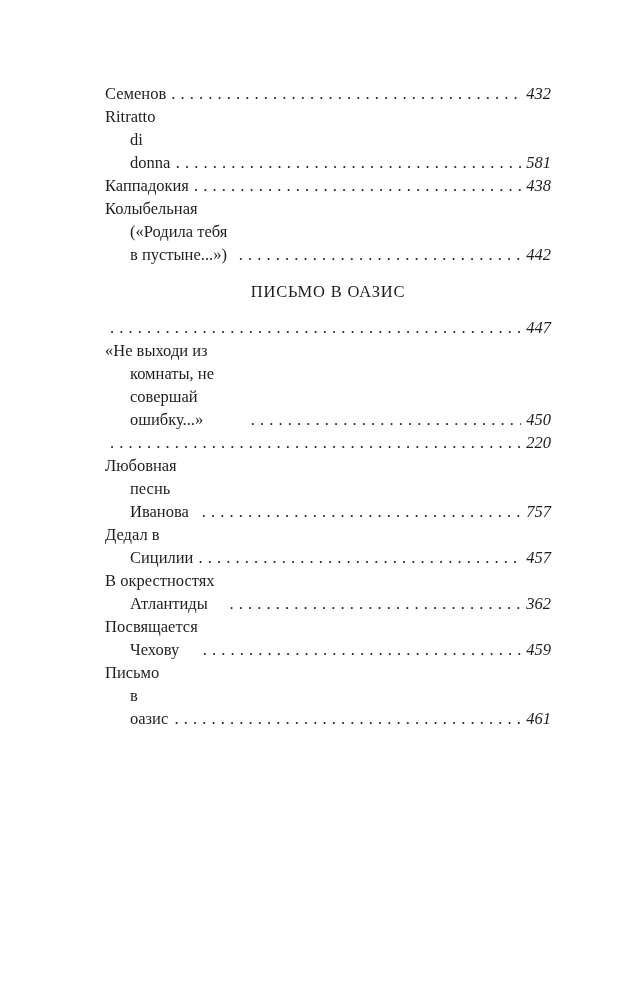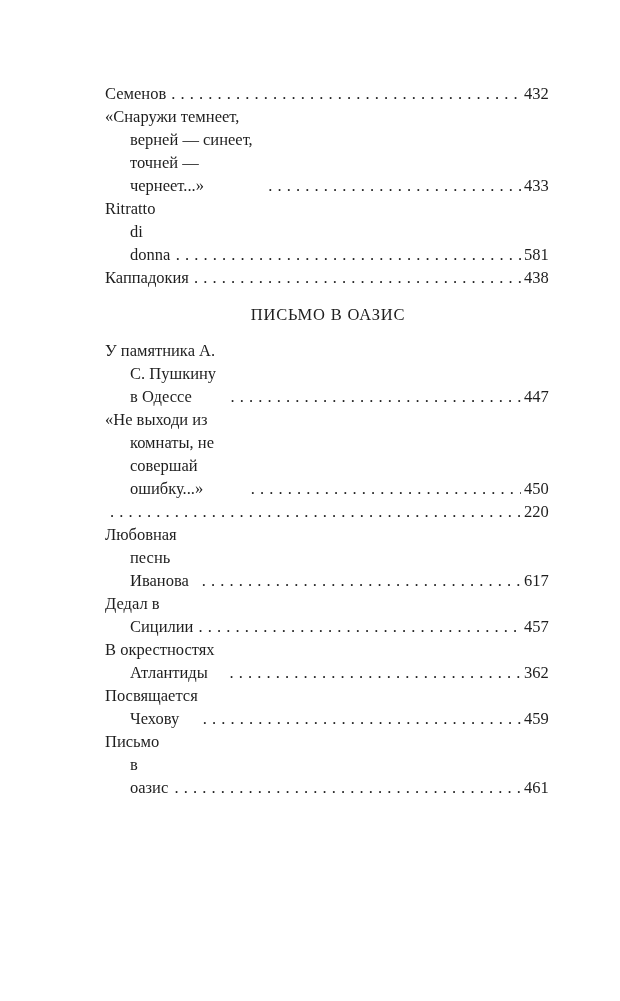--- a/index.html
+++ b/index.html
@@ -53,83 +53,83 @@
     margin: 0 3px 0 5px;
     color: #222222;
   }
   .leader::after {
     content: ". . . . . . . . . . . . . . . . . . . . . . . . . . . . . . . . . . . . . . . . . . . . . . . . . . . . . . . . . . . . . . . . . . . . . . . . . . . . . . . .";
     letter-spacing: 0.5px;
   }
   .entry-page {
     flex: 0 0 auto;
     min-width: 27px;
-    text-align: left;
+    text-align: right;
+    font-style: italic;
   }
 </style>
 </head>
 <body>
 
 <div class="book-page">
   <main class="toc">
     <div id="sections-root">
   <section class="toc-section">
 
     <div class="entries">
   <div class="toc-entry">
     <span class="entry-title"><span class="t-regular">Семенов</span></span>
     <span class="leader"></span>
     <span class="entry-page">432</span>
   </div>
 
-  <div class="toc-entry">
-    <span class="entry-title"><span class="t-regular">«Снаружи темнеет, верней — синеет, точней — чернеет...»</span></span>
-    <span class="leader"></span>
-    <span class="entry-page">433</span>
-  </div>
 
   <div class="toc-entry">
     <span class="entry-title"><span class="t-regular">Ritratto di donna</span></span>
     <span class="leader"></span>
     <span class="entry-page">581</span>
   </div>
 
   <div class="toc-entry">
     <span class="entry-title"><span class="t-regular">Каппадокия</span></span>
     <span class="leader"></span>
     <span class="entry-page">438</span>
   </div>
 
+  <div class="toc-entry">
+    <span class="entry-title"><span class="t-regular">Колыбельная («Родила тебя в пустыне...»)</span></span>
+    <span class="leader"></span>
+    <span class="entry-page">442</span>
+  </div>
 </div>
   </section>
 
   <section class="toc-section">
     <h2 class="section-heading">ПИСЬМО В ОАЗИС</h2>
     <div class="entries">
   <div class="toc-entry">
-    <span class="entry-title"><span class="t-regular">У памятника А. С. Пушкину в Одессе</span></span>
     <span class="leader"></span>
     <span class="entry-page">447</span>
   </div>
 
   <div class="toc-entry">
     <span class="entry-title"><span class="t-regular">«Не выходи из комнаты, не совершай ошибку...»</span></span>
     <span class="leader"></span>
     <span class="entry-page">450</span>
   </div>
 
   <div class="toc-entry">
     <span class="leader"></span>
     <span class="entry-page">220</span>
   </div>
 
   <div class="toc-entry">
     <span class="entry-title"><span class="t-regular">Любовная песнь Иванова</span></span>
     <span class="leader"></span>
-    <span class="entry-page">617</span>
+    <span class="entry-page">757</span>
   </div>
 
 
   <div class="toc-entry">
     <span class="entry-title"><span class="t-regular">Дедал в Сицилии</span></span>
     <span class="leader"></span>
     <span class="entry-page">457</span>
   </div>
 
   <div class="toc-entry">

